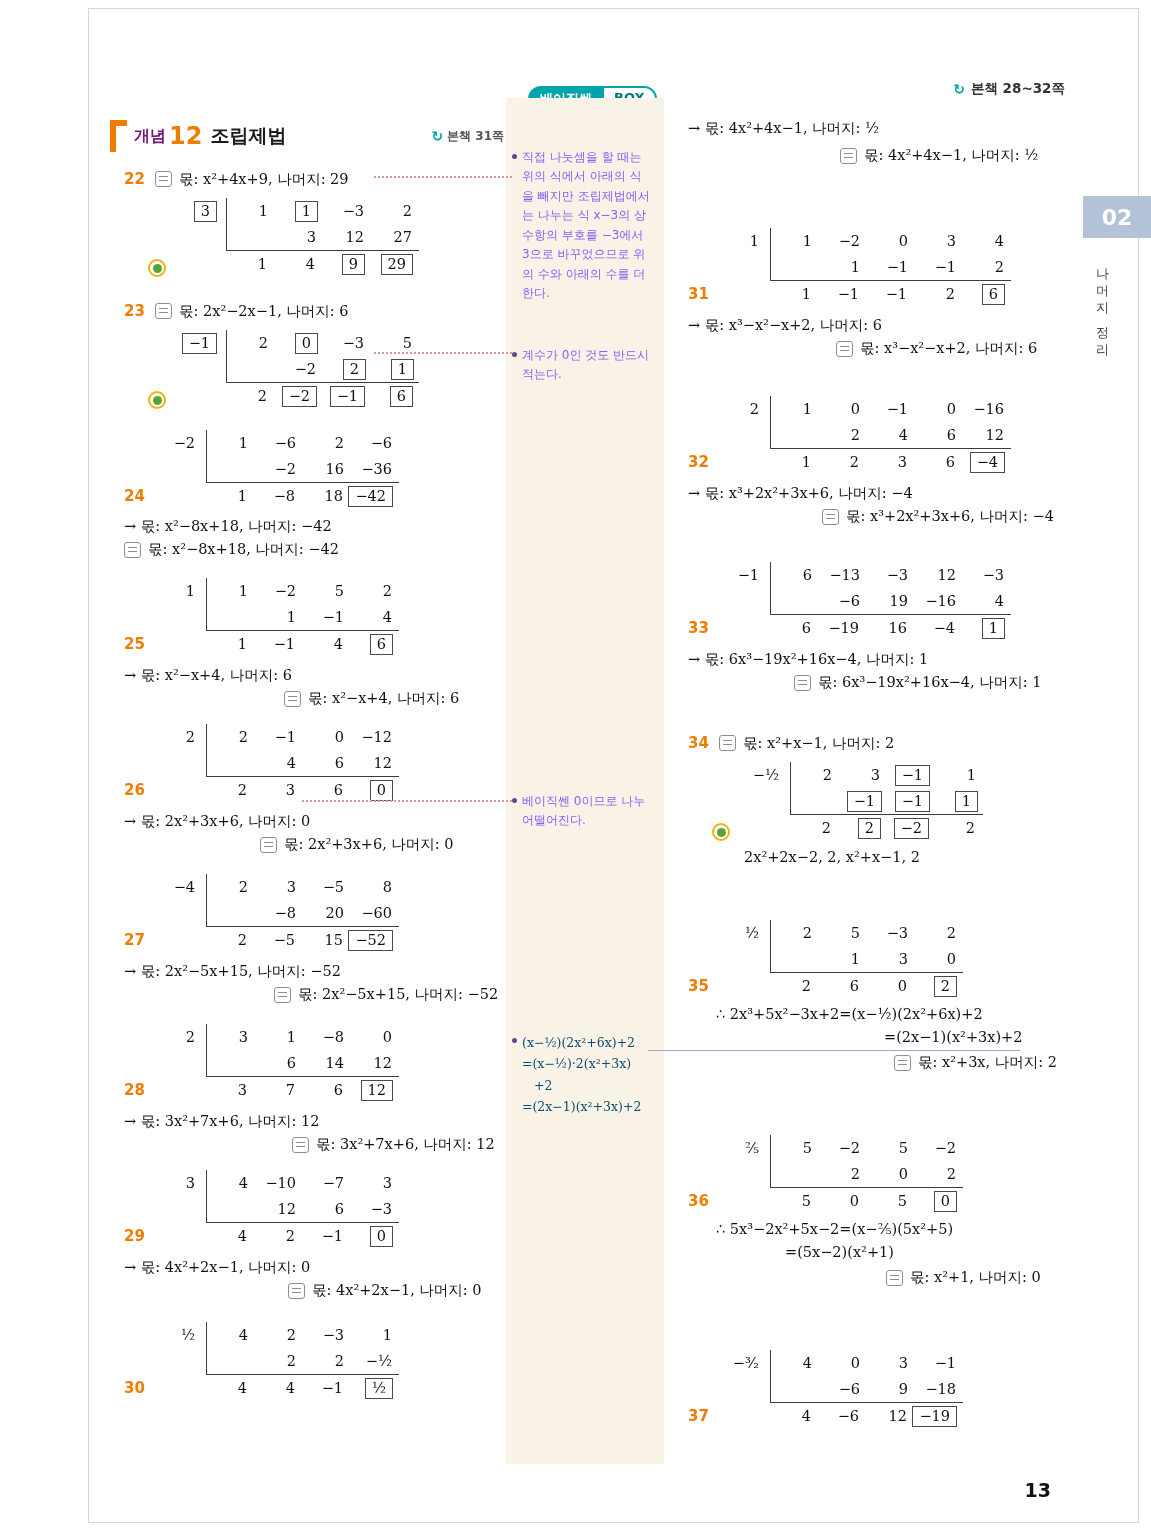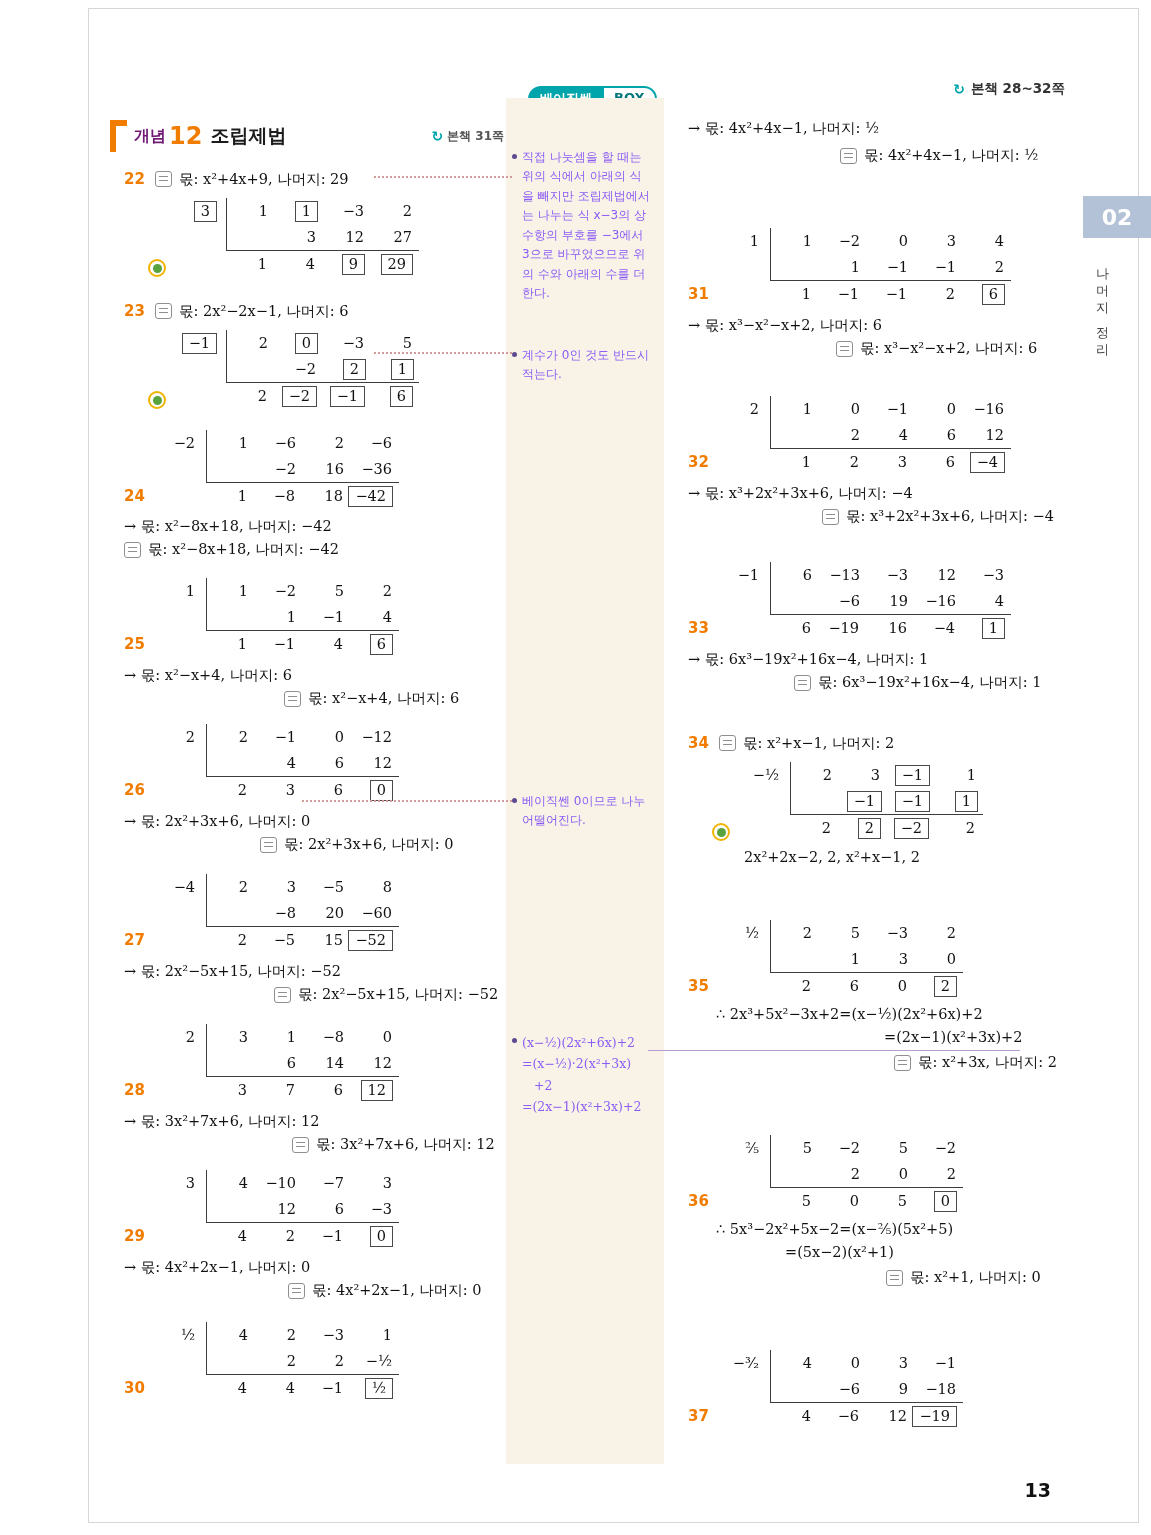--- a/index.html
+++ b/index.html
@@ -19,21 +19,21 @@
   .corner{width:11px;height:26px;border-left:6px solid #f07c00;border-top:6px solid #f07c00;margin-right:7px;}
   .h-concept{font-size:16px;font-weight:bold;color:#701a75;margin-right:3px;}
   .h-num{font-size:24px;font-weight:800;color:#f07c00;margin-right:8px;line-height:1;}
   .h-title{font-size:19px;font-weight:800;color:#1c1c1c;}
   .h-ref{margin-left:auto;font-size:12px;color:#555;display:flex;gap:4px;align-items:center;font-weight:bold;}
 
   
   .strip{position:absolute;left:506px;top:98px;width:158px;height:1366px;background:#f8f3e6;}
   .note{position:absolute;left:16px;width:130px;font-size:12px;line-height:1.62;color:#8b5cf6;}
   .note::before{content:'';position:absolute;left:-10px;top:6px;width:5px;height:5px;border-radius:50%;background:#5c4a8f;}
-  .note-eq{font-family:"DejaVu Serif","Liberation Serif",serif;font-size:12.5px;line-height:1.7;color:#8b5cf6;}
+  .note-eq{font-family:"DejaVu Serif","Liberation Serif",serif;font-size:12.5px;line-height:1.7;color:#0c4a6e;}
   .note-eq .cont{margin-left:12px;}
 
   
   .col-left{position:absolute;left:112px;top:0;width:394px;height:1535px;}
   .col-right{position:absolute;left:676px;top:0;width:398px;height:1535px;}
   .problem{position:absolute;left:12px;right:0;}
   .prow{display:flex;align-items:flex-end;gap:9px;}
   .prow.sub{margin-left:24px;margin-top:6px;}
   .pnum{color:#f07c00;font-weight:800;font-size:15px;line-height:26px;min-width:22px;}
   .mline{font-family:"DejaVu Serif","Liberation Serif",serif;font-size:14.5px;margin:4px 0 2px;

